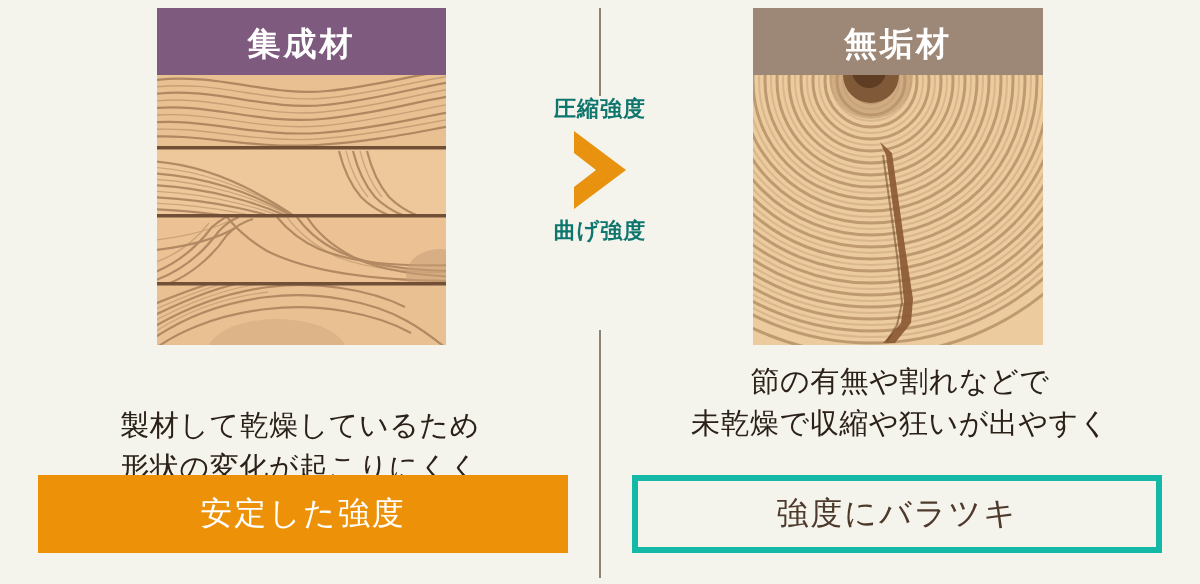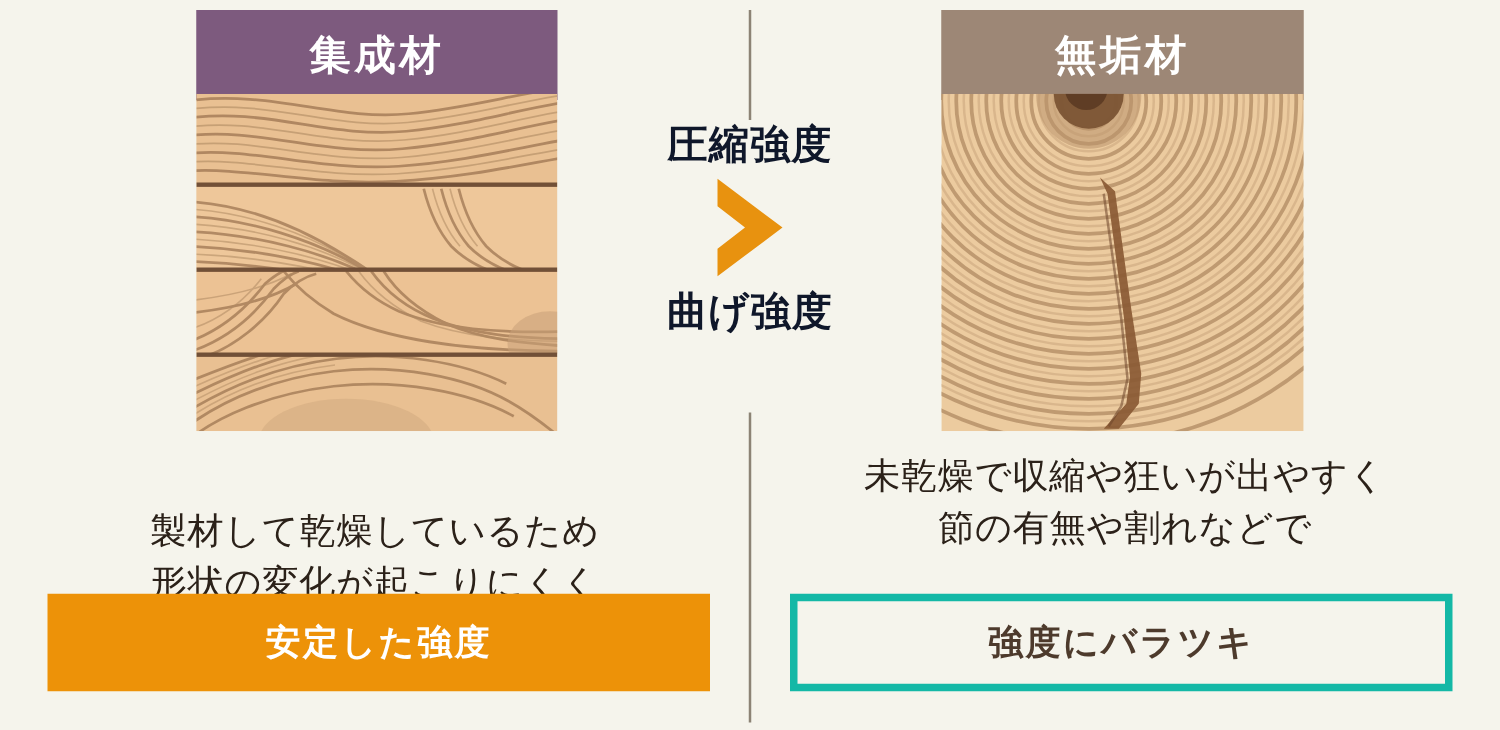--- a/index.html
+++ b/index.html
@@ -70,23 +70,23 @@
 
   
   .center-block {
     position: absolute;
     left: 470px;
     top: 96px;
     width: 260px;
     text-align: center;
   }
   .center-label {
-    font-size: 32px;
+    font-size: 22px;
     font-weight: 700;
-    color: #0f172a;
+    color: #0f766e;
     letter-spacing: 1px;
     line-height: 1.2;
   }
   .chevron-wrap {
     height: 96px;
     display: flex;
     align-items: center;
     justify-content: center;
   }
   .chevron-wrap svg { display:block; }
@@ -106,22 +106,22 @@
   .desc div { white-space: nowrap; }
 
   
   .concl {
     position: absolute;
     top: 475px;
     height: 78px;
     display: flex;
     align-items: center;
     justify-content: center;
-    font-size: 28px;
-    font-weight: 700;
+    font-size: 32px;
+    font-weight: 400;
     letter-spacing: 2px;
     box-sizing: border-box;
   }
   .concl.left {
     left: 38px;
     width: 530px;
     background: #ed9208;
     color: #ffffff;
   }
   .concl.right {
@@ -322,21 +322,21 @@
       <circle cx="118" cy="2" r="42" fill="#b9936c" opacity="0.55"></circle>
       <circle cx="118" cy="0" r="28" fill="#7b5434" opacity="0.95"></circle>
       <circle cx="116" cy="-4" r="17" fill="#5d3c24" opacity="0.95"></circle>
 
       <path d="M127,67 L133,80 L146,178 L151,226 L148,248 L130,268 L142,268 L158,248 L160,224 L152,172 L139,78 Z" fill="#8a5a34" opacity="0.92"></path>
       <path d="M130,80 L144,180 L149,228 L144,250 L134,266" fill="none" stroke="#6d452a" stroke-width="2" opacity="0.55"></path>
     </svg>
   </div>
 
   <div class="desc right">
+    <div>節の有無や割れなどで</div>
     <div>未乾燥で収縮や狂いが出やすく</div>
-    <div>節の有無や割れなどで</div>
   </div>
 
   <div class="concl right">
     <span>強度にバラツキ</span>
   </div>
 
 </div>
 
 </body></html>

